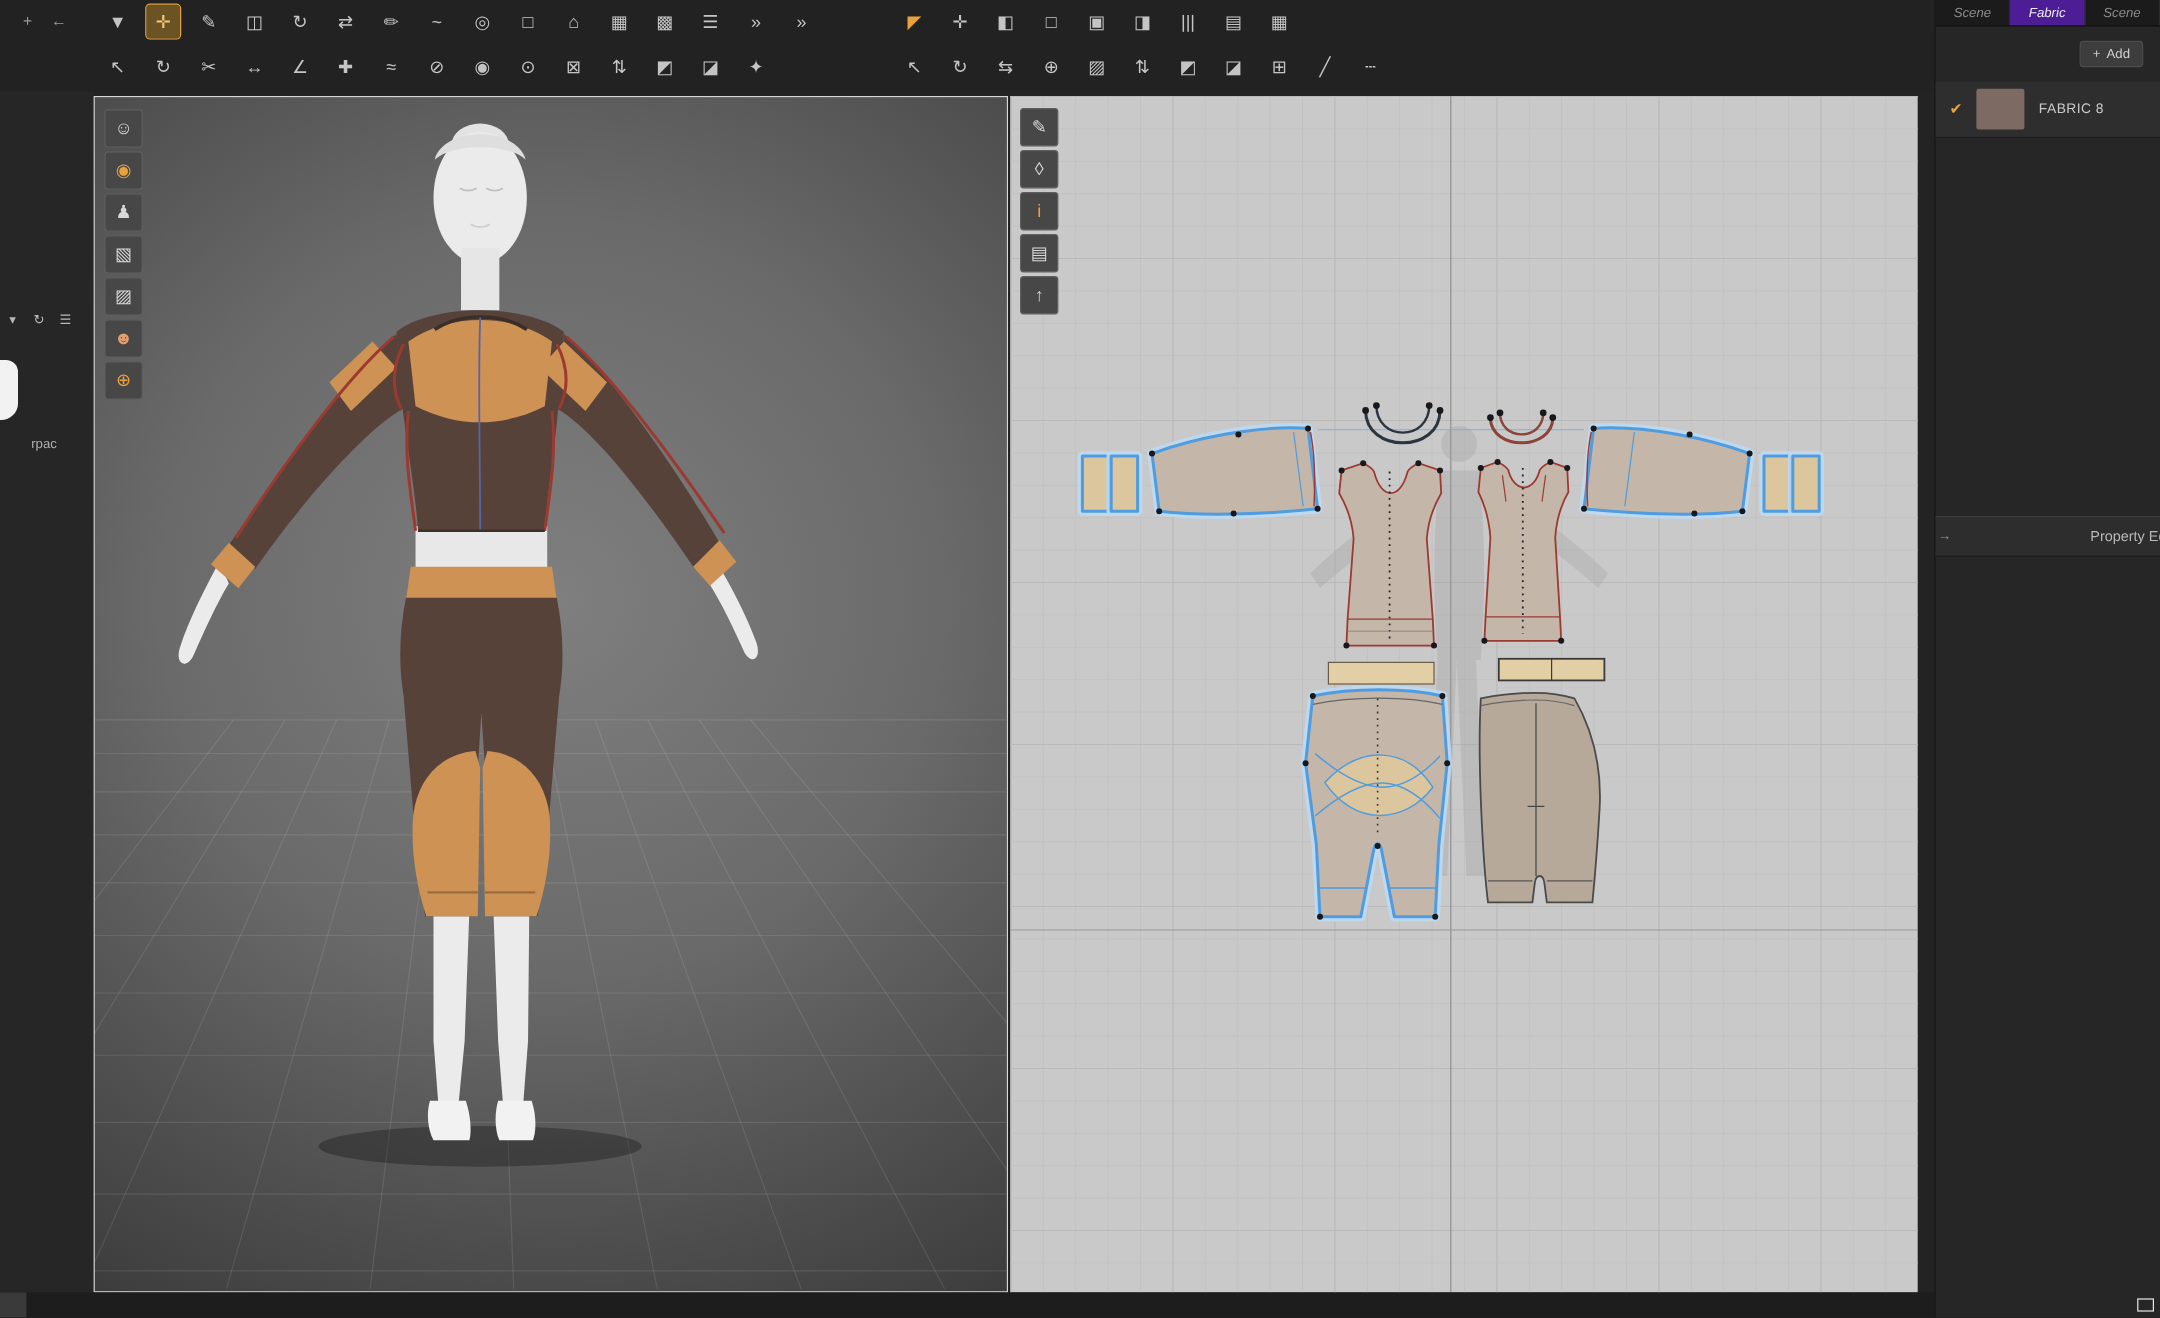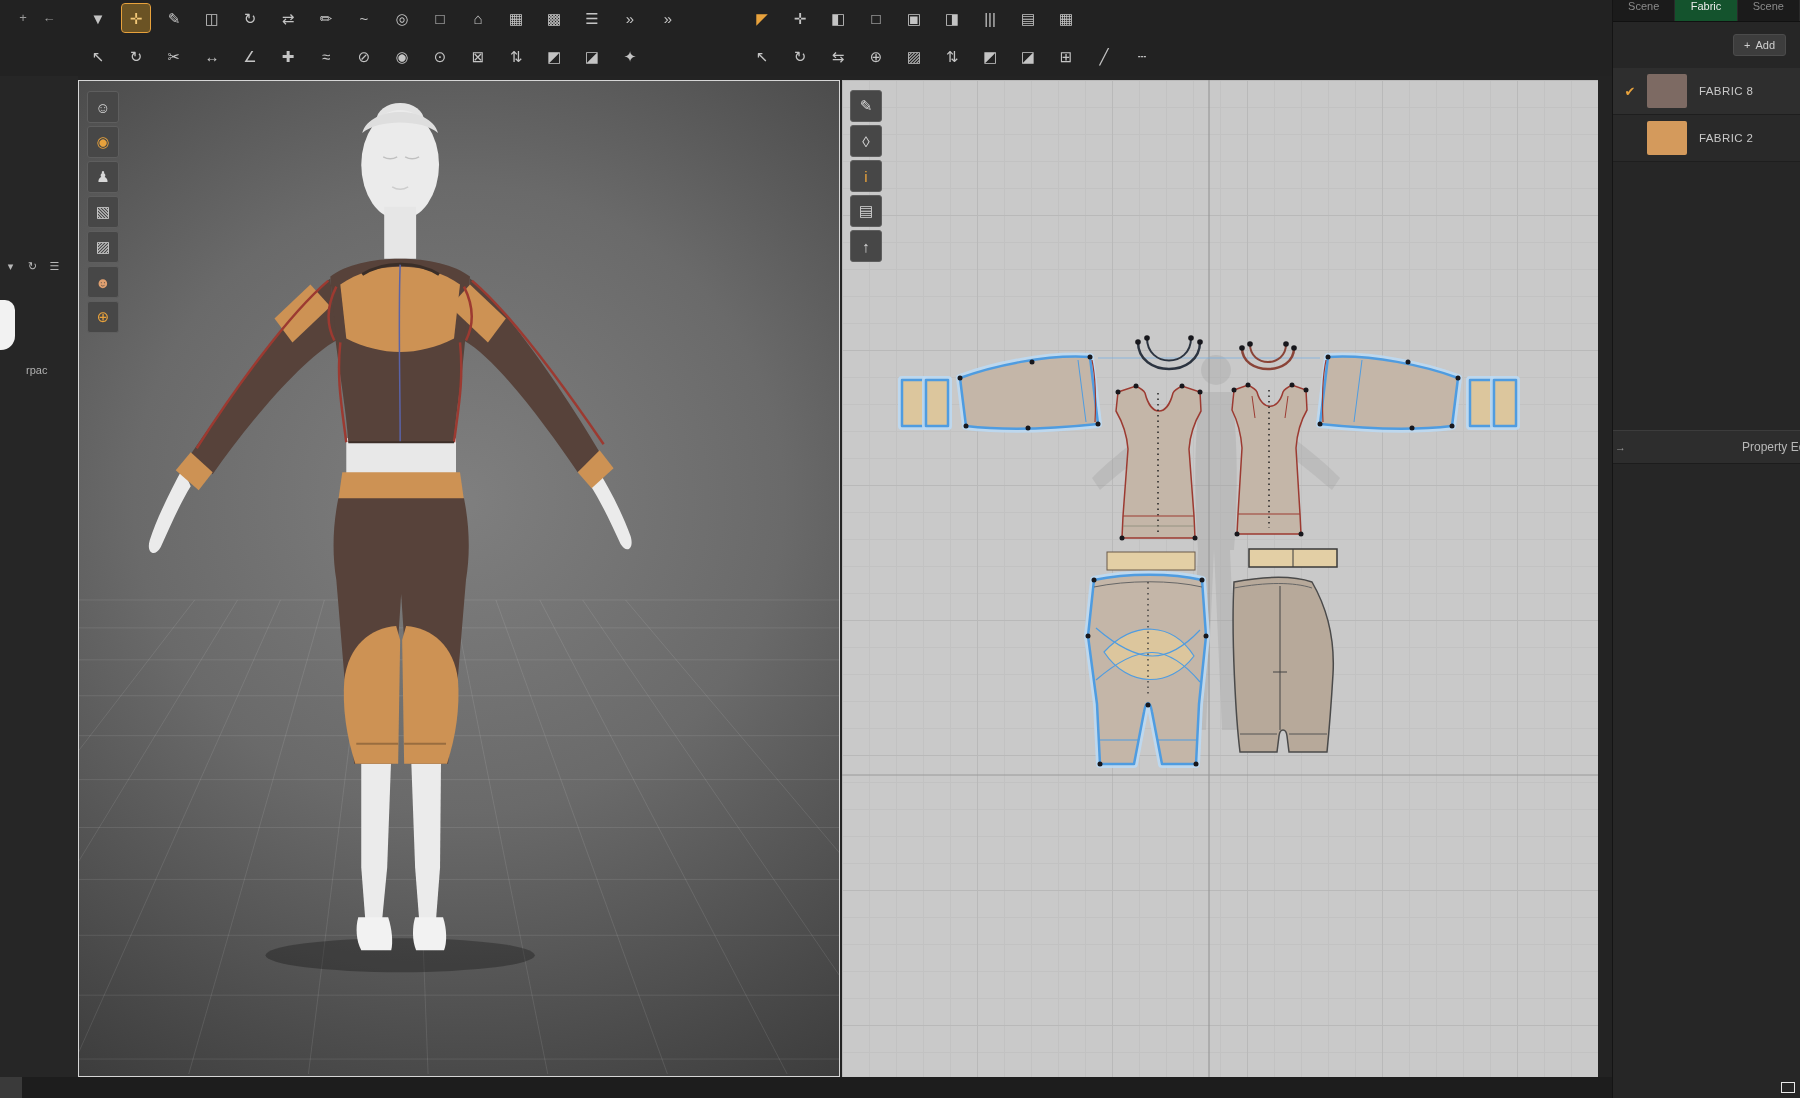--- a/index.html
+++ b/index.html
@@ -51,22 +51,22 @@
   .glow{fill:none;stroke:var(--selection_glow);stroke-width:8;stroke-linejoin:round;opacity:.9;}
   .sel{stroke:var(--selection);stroke-width:2.5;stroke-linejoin:round;}
   .pfill{fill:var(--pattern_fill);}
   .tanfill{fill:var(--pattern_tan);}
   .dot{fill:#17171c;}
   .redline{stroke:var(--seam_red);fill:none;}
   .blueline{stroke:var(--selection);fill:none;}
   
   #right-panel{position:absolute;left:1612px;top:0;width:188px;height:1098px;background:#262626;border-left:1px solid #141414;box-sizing:border-box;}
   .tabs{display:flex;height:21px;background:#1b1b1b;border-bottom:1px solid #111;}
-  .tab{flex:1;display:flex;align-items:flex-start;justify-content:center;font-size:11px;color:#8b8b8b;border-right:1px solid #2a2a2a;}
-  .tab.active{color:#ececec;background:#14532d;}
+  .tab{flex:1;display:flex;align-items:center;justify-content:center;font-size:11px;color:#8b8b8b;border-right:1px solid #2a2a2a;font-style:italic;}
+  .tab.active{color:#ececec;background:#4c1d95;}
   .add-btn{position:absolute;right:14px;top:34px;background:#3d3d3d;border:1px solid #4b4b4b;border-radius:3px;color:#cfcfcf;font-size:11px;padding:4px 10px;display:flex;gap:5px;align-items:center;}
   .fabric-list{position:absolute;left:0;top:68px;right:0;}
   .fabric-row{height:46px;display:flex;align-items:center;background:#292929;border-bottom:1px solid #1e1e1e;}
   .fabric-row.selected{background:#2e2e2e;}
   .check{width:34px;text-align:center;color:var(--accent);font-size:13px;}
   .swatch{width:40px;height:34px;border-radius:2px;background:#555;}
   .flabel{margin-left:12px;font-size:11.5px;color:#c8c8c8;letter-spacing:.4px;}
   .prop-bar{position:absolute;left:0;right:0;top:430px;height:32px;background:#2d2d2d;border-top:1px solid #3c3c3c;border-bottom:1px solid #1c1c1c;display:flex;align-items:center;overflow:hidden;}
   .pe-arrow{width:18px;color:#9a9a9a;font-size:11px;margin-left:2px;}
   .pe-label{margin-left:auto;margin-right:-8px;font-size:12px;color:#b8b8b8;white-space:nowrap;}
@@ -516,25 +516,20 @@
     <span>+</span>
     <span>Add</span>
   </button>
   <div class="fabric-list">
 
   <div class="fabric-row selected">
         <span class="check">✔</span>
         <span class="swatch" style="background: rgb(125, 106, 99);"></span>
         <span class="flabel">FABRIC 8</span>
       </div>
-      <div class="fabric-row">
-        <span class="check"></span>
-        <span class="swatch" style="background: rgb(212, 154, 92);"></span>
-        <span class="flabel">FABRIC 2</span>
-      </div>
     </div>
   <div class="prop-bar">
     <span class="pe-arrow">→</span>
     <span class="pe-label">Property Edi</span>
   </div>
   <div class="corner-box"></div>
 </div>
 
 <div id="bottom-strip">
   <div class="bl-box"></div>

